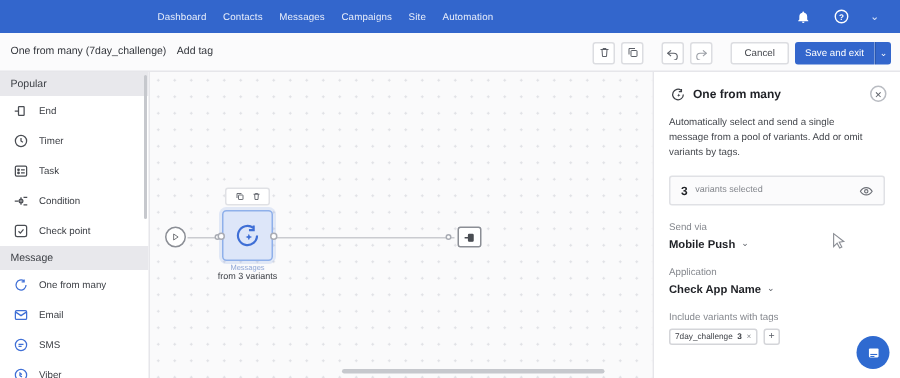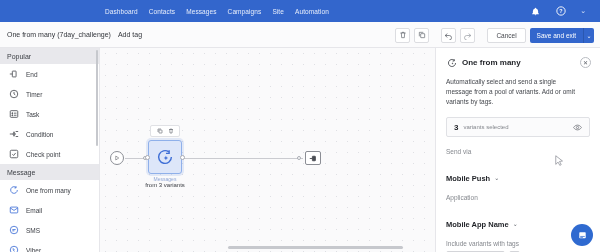--- a/index.html
+++ b/index.html
@@ -169,21 +169,21 @@
   .variants-box {
     margin-top: 10px; height: 20px; border: 1px solid #e0e1e5; border-radius: 2px;
     background: #fbfbfc; display: flex; align-items: center; padding: 0 7px;
     cursor: pointer;
   }
   .variants-count { font-size: 8px; font-weight: bold; color: #1f2126; }
   .variants-text { font-size: 6px; color: #84878d; margin-left: 5px; }
   .variants-eye { margin-left: auto; width: 9px; height: 9px; color: #6d7077; display:flex; align-items:center; justify-content:center; cursor:pointer; }
   .field-label { margin-top: 11px; font-size: 6.5px; color: #85888e; }
   .field-value {
-    margin-top: 19px; font-size: 7.5px; font-weight: bold; color: #1f2126;
+    margin-top: 3px; font-size: 7.5px; font-weight: bold; color: #1f2126;
     display: flex; align-items: flex-start; gap: 4px; cursor: pointer;
   }
   .field-caret { font-size: 6px; color: #5c6068; font-weight: normal; }
   .chips { margin-top: 4px; display: flex; align-items: center; gap: 4px; }
   .chip {
     height: 11px; border: 1px solid #d4d5d9; border-radius: 2px; background: #fff;
     display: flex; align-items: center; gap: 3px; padding: 0 3px;
     font-size: 5.5px; color: #3b3e44; cursor: pointer;
   }
   .chip-count { font-weight: bold; }
@@ -445,21 +445,21 @@
     </div>
 
     <div class="field-label">Send via</div>
     <div class="field-value">
       <span>Mobile Push</span>
       <span class="field-caret">⌄</span>
     </div>
 
     <div class="field-label">Application</div>
     <div class="field-value">
-      <span>Mobile App Name</span>
+      <span>Check App Name</span>
       <span class="field-caret">⌄</span>
     </div>
 
     <div class="field-label">Include variants with tags</div>
     <div class="chips">
       <span class="chip">
         <span>7day_challenge</span>
         <span class="chip-count">3</span>
         <span class="chip-x">×</span>
       </span>

